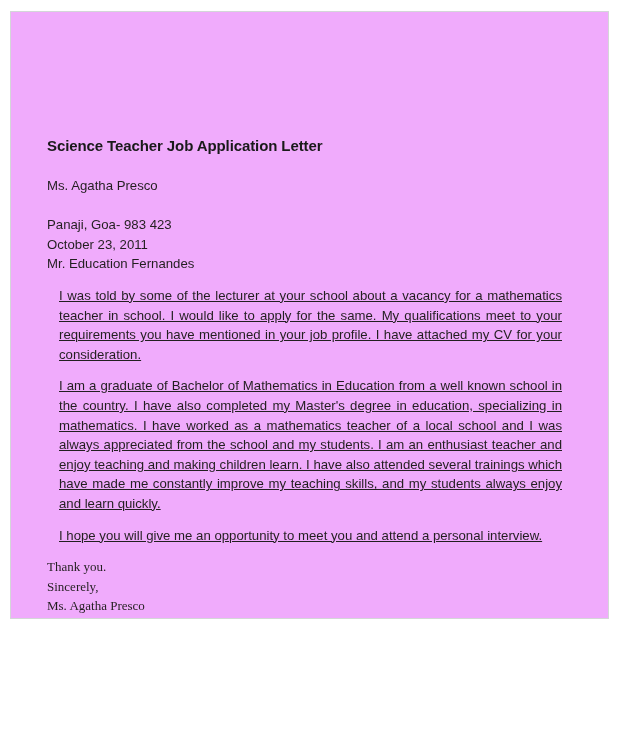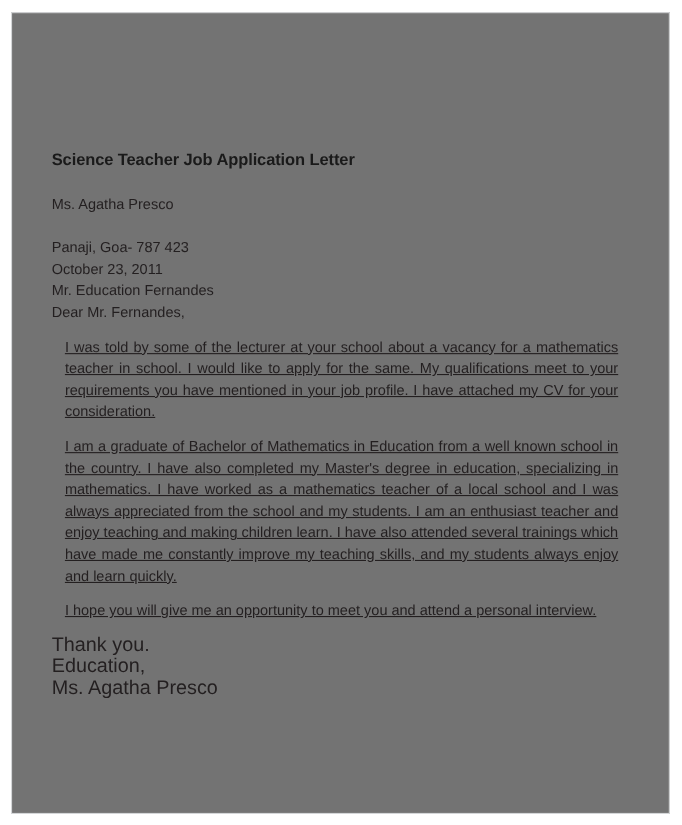--- a/index.html
+++ b/index.html
@@ -12,24 +12,24 @@
     height: 750px;
     font-family: "Liberation Sans", sans-serif;
     color: #231f20;
     -webkit-font-smoothing: antialiased;
   }
   .page {
     position: absolute;
     left: 10px;
     top: 11px;
     width: 599px;
-    height: 729px;
+    height: 608px;
     box-sizing: border-box;
     border: 1px solid #d4d6d8;
-    background: #737373;
+    background: #f0abfc;
     overflow: hidden;
   }
   .letter {
     position: absolute;
     left: 36px;
     top: 124px;
     width: 527px;
   }
   .letter-title {
     font-size: 15px;
@@ -60,53 +60,53 @@
   }
   .body-paragraph {
     font-size: 13.2px;
     line-height: 19.6px;
     margin: 12px;
     text-align: justify;
     text-justify: inter-word;
     text-decoration: underline;
   }
   .closing-block {
-    font-size: 18px;
+    font-size: 13px;
     line-height: 19.6px;
+    font-family: Liberation Serif, serif;
   }
   .closing-block div {
     white-space: pre;
   }
 </style>
 </head>
 <body>
 
 <div class="page">
   <div class="letter">
 
     <h1 class="letter-title">Science Teacher Job Application Letter</h1>
 
     <div class="sender-name">Ms. Agatha Presco</div>
 
     <div class="spacer-line"></div>
 
     <div class="address-block">
-      <div>Panaji, Goa- 787 423</div>
+      <div>Panaji, Goa- 983 423</div>
       <div>October 23, 2011</div>
       <div>Mr. Education Fernandes</div>
     </div>
 
-    <div class="salutation">Dear Mr. Fernandes,</div>
 
     <p class="body-paragraph">I was told by some of the lecturer at your school about a vacancy for a mathematics teacher in school. I would like to apply for the same. My qualifications meet to your requirements you have mentioned in your job profile. I have attached my CV for your consideration.</p>
 
     <p class="body-paragraph">I am a graduate of Bachelor of Mathematics in Education from a well known school in the country. I have also completed my Master's degree in education, specializing in mathematics. I have worked as a mathematics teacher of a local school and I was always appreciated from the school and my students.  I am an enthusiast teacher and enjoy teaching and making children learn. I have also attended several trainings which have made me constantly improve my teaching skills, and my students always enjoy and learn quickly.</p>
 
     <p class="body-paragraph">I hope you will give me an opportunity to meet you and attend a personal interview.</p>
 
     <div class="closing-block">
       <div>Thank you.</div>
-      <div>Education,</div>
+      <div>Sincerely,</div>
       <div>Ms. Agatha Presco</div>
     </div>
 
   </div>
 </div>
 
 </body></html>

